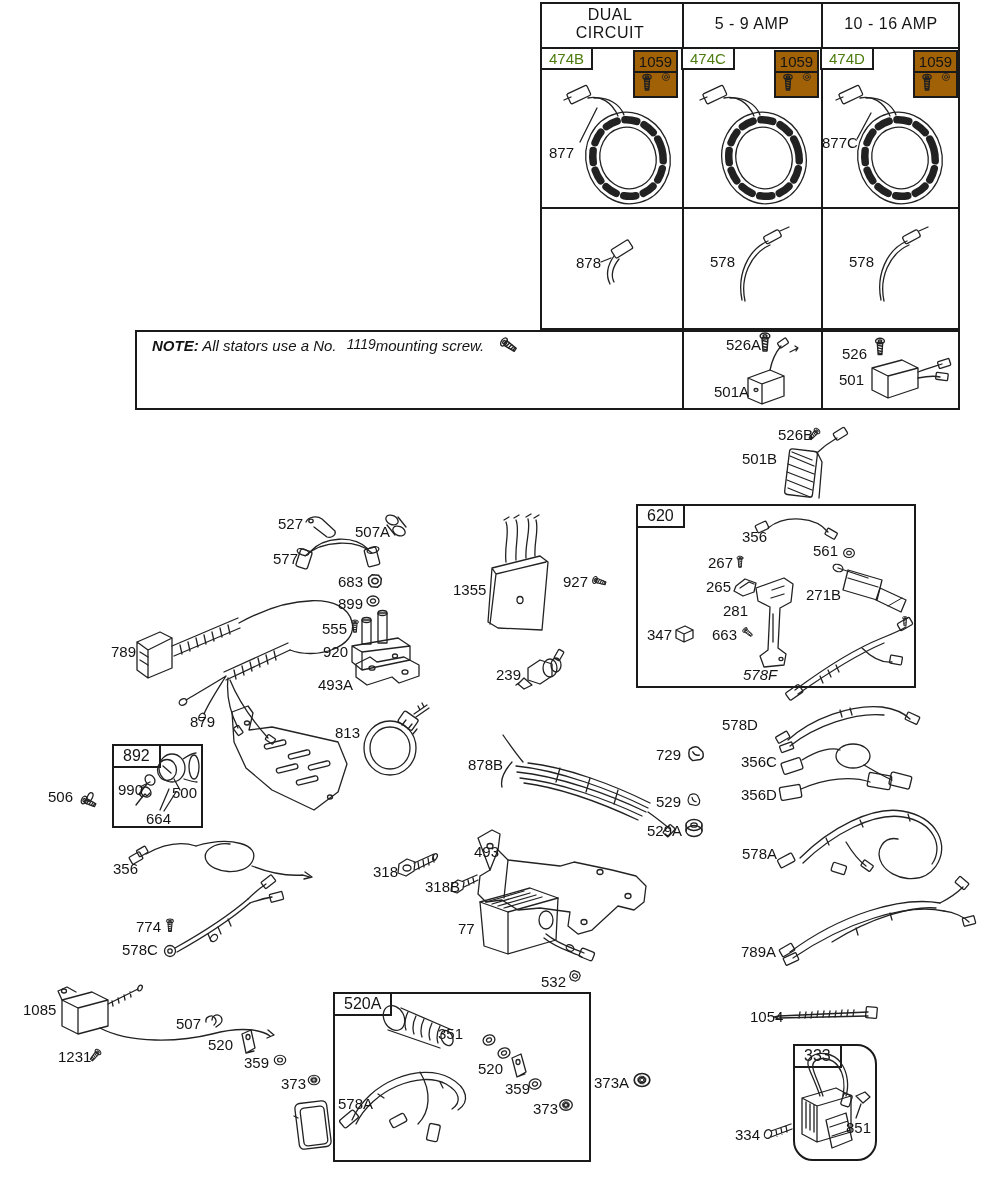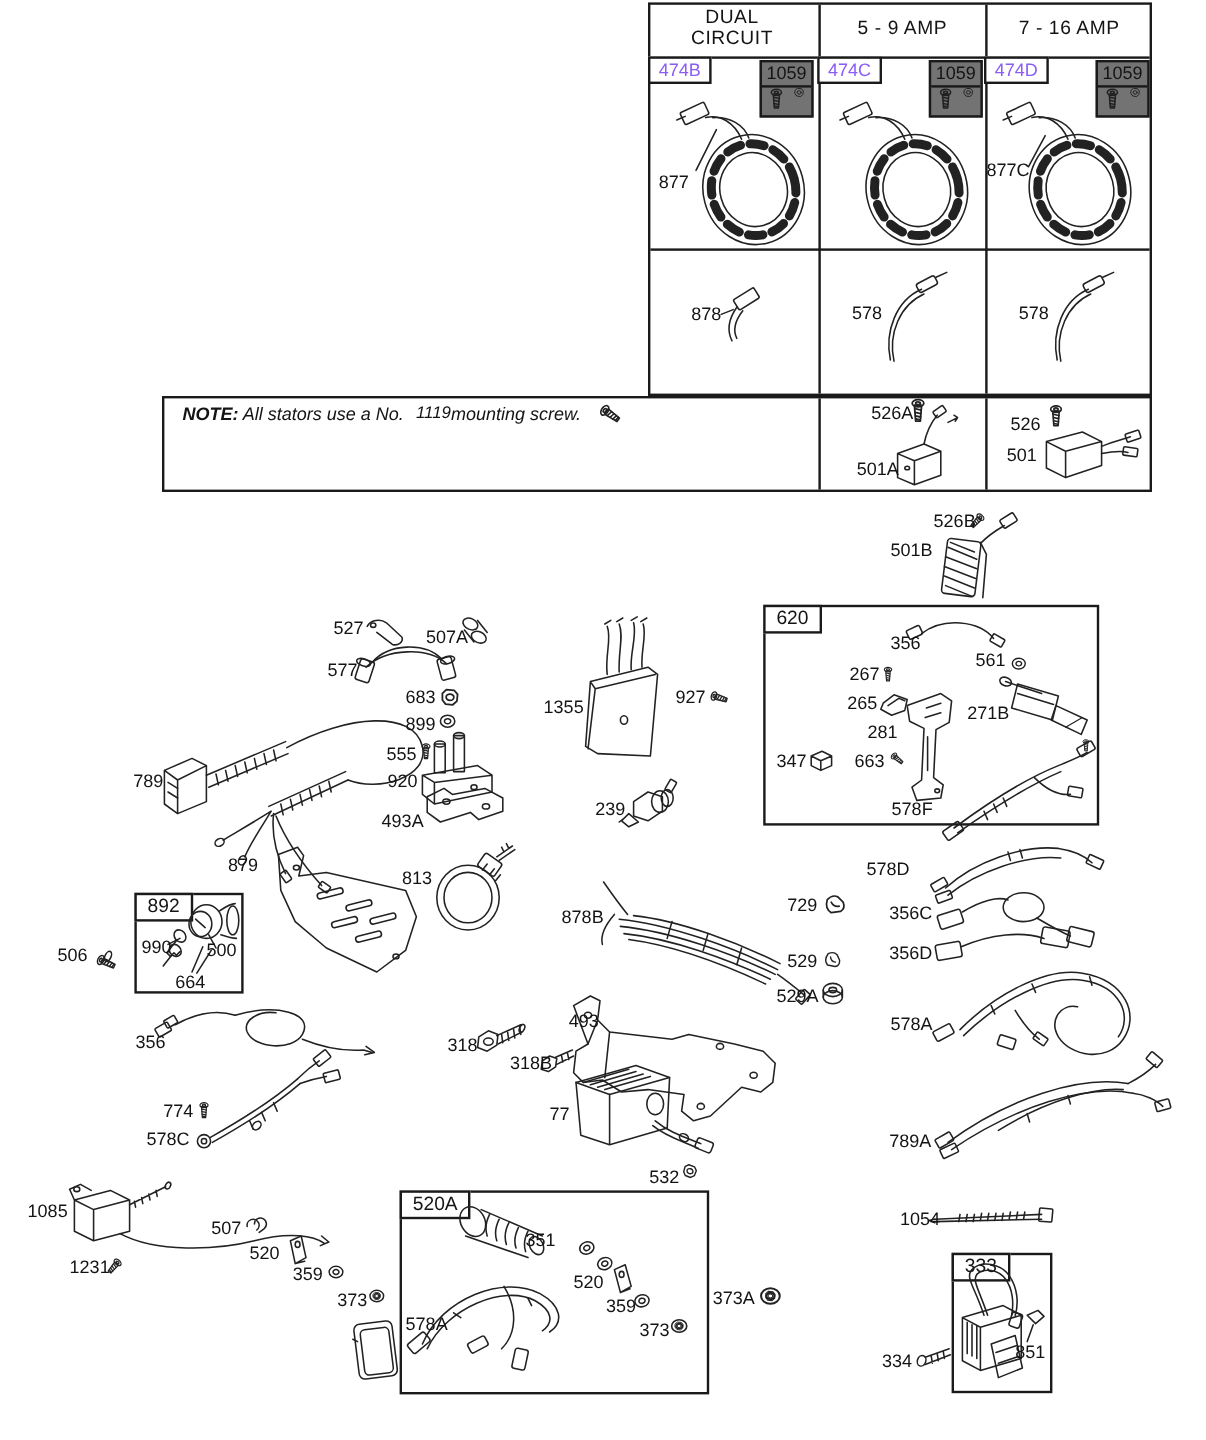--- a/index.html
+++ b/index.html
@@ -3,22 +3,22 @@
 <meta charset="utf-8">
 <style>
   html,body{margin:0;padding:0;background:#fff;}
   #canvas{position:relative;width:1005px;height:1200px;background:#ffffff;
           font-family:"Liberation Sans",sans-serif;color:#141414;overflow:hidden;}
   .frame{position:absolute;border:2px solid #1a1a1a;box-sizing:border-box;background:transparent;}
   .vline{position:absolute;width:2px;background:#1a1a1a;}
   .hline{position:absolute;height:2px;background:#1a1a1a;}
   .hdr{position:absolute;font-size:16px;letter-spacing:.5px;text-align:center;color:#141414;}
   .callout{position:absolute;border:2px solid #1a1a1a;background:#fff;font-size:15px;
-           padding:1px 7px;box-sizing:border-box;color:#8b5cf6;}
-  .kitbox{position:absolute;border:2px solid #1a1a1a;background:#737373;box-sizing:border-box;}
+           padding:1px 7px;box-sizing:border-box;color:#4d7c0f;}
+  .kitbox{position:absolute;border:2px solid #1a1a1a;background:#a16207;box-sizing:border-box;}
   .kitbox .ktag{border-bottom:2px solid #1a1a1a;text-align:center;font-size:15px;padding:1px 0;}
   .gbox{position:absolute;border:2px solid #1a1a1a;box-sizing:border-box;background:transparent;}
   .gtag{position:absolute;left:-2px;top:-2px;border:2px solid #1a1a1a;background:#fff;
         font-size:16px;padding:1px 9px;}
   .plabel{position:absolute;font-size:15px;line-height:1.05;white-space:nowrap;color:#141414;z-index:6;}
   #note-text{position:absolute;left:152px;top:337px;font-size:15px;font-style:italic;z-index:6;}
   #note-text .nb{font-weight:bold;}
   #note-text .nn{font-size:14px;position:relative;top:-2px;padding-left:6px;}
   svg.art{position:absolute;left:0;top:0;z-index:4;}
   svg.art *{stroke:#222;fill:none;stroke-width:1.3;stroke-linecap:round;stroke-linejoin:round;}
@@ -35,21 +35,21 @@
     <div class="hline" style="top:203px;left:0;width:416px;"></div>
   </div>
 
   <div class="frame" style="left:135px;top:330px;width:825px;height:80px;">
     <div class="vline" style="left:545px;top:0;height:76px;"></div>
     <div class="vline" style="left:684px;top:0;height:76px;"></div>
   </div>
 
   <div class="hdr" style="left:560px;top:6px;width:100px;">DUAL CIRCUIT</div>
   <div class="hdr" style="left:692px;top:15px;width:120px;">5 - 9 AMP</div>
-  <div class="hdr" style="left:826px;top:15px;width:130px;">7 - 16 AMP</div>
+  <div class="hdr" style="left:826px;top:15px;width:130px;">10 - 16 AMP</div>
 
   <div class="callout" style="left:540px;top:47px;">474B</div>
   <div class="callout" style="left:681px;top:47px;">474C</div>
   <div class="callout" style="left:820px;top:47px;">474D</div>
 
   <div class="kitbox" style="left:633px;top:50px;width:45px;height:48px;">
     <div class="ktag">1059</div>
   </div>
   <div class="kitbox" style="left:774px;top:50px;width:45px;height:48px;">
     <div class="ktag">1059</div>
@@ -60,21 +60,21 @@
 
   <div class="gbox" style="left:636px;top:504px;width:280px;height:184px;">
     <div class="gtag">620</div>
   </div>
   <div class="gbox" style="left:112px;top:744px;width:91px;height:84px;">
     <div class="gtag">892</div>
   </div>
   <div class="gbox" style="left:333px;top:992px;width:258px;height:170px;">
     <div class="gtag">520A</div>
   </div>
-  <div class="gbox" style="left:793px;top:1044px;width:84px;height:117px;">
+  <div class="gbox" style="left:793px;top:1044px;width:84px;height:117px;border-radius:20px;">
     <div class="gtag">333</div>
   </div>
 
   <div id="note-text">
     <span class="nb">NOTE:</span><span> All stators use a No. </span><span class="nn">1119</span><span>mounting screw.</span>
   </div>
 
   <div id="labels-layer">
       <span class="plabel" style="left: 549px; top: 145px;">877</span>
       <span class="plabel" style="left: 822px; top: 135px;">877C</span>
@@ -100,21 +100,21 @@
       <span class="plabel" style="left: 563px; top: 574px;">927</span>
       <span class="plabel" style="left: 496px; top: 667px;">239</span>
       <span class="plabel" style="left: 742px; top: 529px;">356</span>
       <span class="plabel" style="left: 813px; top: 543px;">561</span>
       <span class="plabel" style="left: 708px; top: 555px;">267</span>
       <span class="plabel" style="left: 706px; top: 579px;">265</span>
       <span class="plabel" style="left: 806px; top: 587px;">271B</span>
       <span class="plabel" style="left: 723px; top: 603px;">281</span>
       <span class="plabel" style="left: 647px; top: 627px;">347</span>
       <span class="plabel" style="left: 712px; top: 627px;">663</span>
-      <span class="plabel" style="left: 743px; top: 667px;">578F</span>
+      <span class="plabel" style="left: 743px; top: 667px; font-style: italic;">578F</span>
       <span class="plabel" style="left: 722px; top: 717px;">578D</span>
       <span class="plabel" style="left: 656px; top: 747px;">729</span>
       <span class="plabel" style="left: 741px; top: 754px;">356C</span>
       <span class="plabel" style="left: 656px; top: 794px;">529</span>
       <span class="plabel" style="left: 741px; top: 787px;">356D</span>
       <span class="plabel" style="left: 647px; top: 823px;">529A</span>
       <span class="plabel" style="left: 742px; top: 846px;">578A</span>
       <span class="plabel" style="left: 741px; top: 944px;">789A</span>
       <span class="plabel" style="left: 738px; top: 1009px; margin-left: 12px;">1054</span>
       <span class="plabel" style="left: 190px; top: 714px;">879</span>

